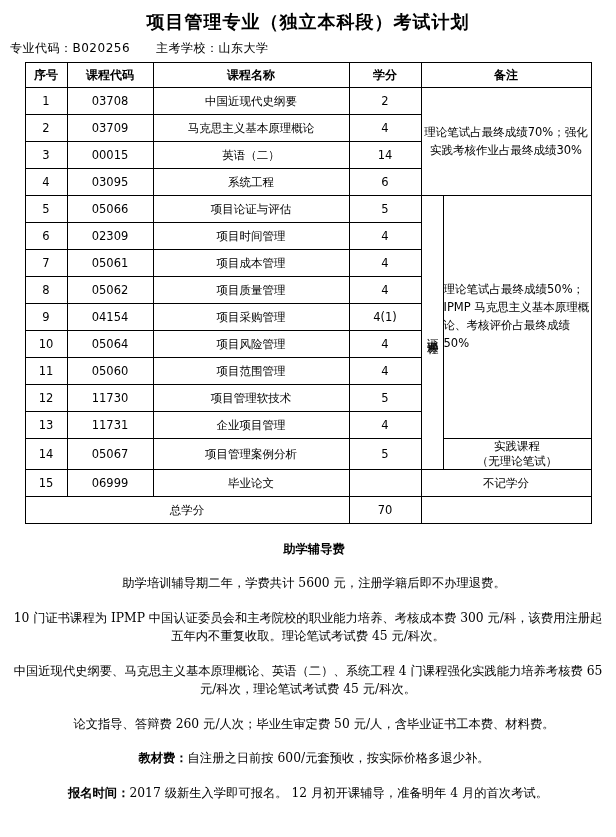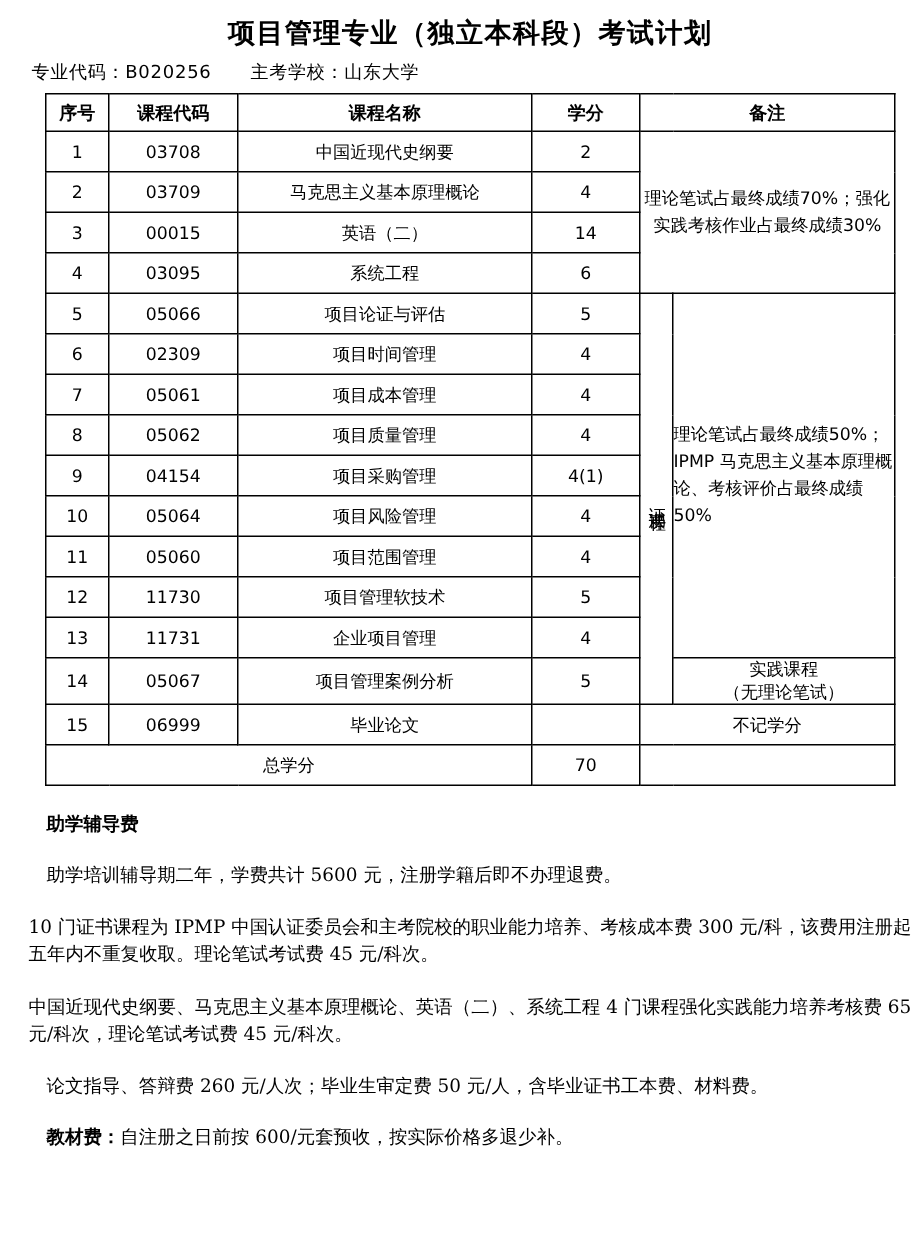--- a/index.html
+++ b/index.html
@@ -12,21 +12,21 @@
     background: #ffffff;
     font-family: "DejaVu Sans", "Liberation Sans", sans-serif;
     color: #000000;
     overflow: hidden;
   }
   .page {
     width: 616px;
     height: 837px;
     position: relative;
     box-sizing: border-box;
-    padding: 6px 8px 0 19px;
+    padding: 6px 8px 0 8px;
   }
   .doc-title {
     text-align: center;
     font-size: 18px;
     font-weight: bold;
     letter-spacing: 1px;
     margin: 4px 0 6px 0;
     font-family: "DejaVu Serif", "Liberation Serif", serif;
   }
   .meta-line {
@@ -87,20 +87,21 @@
     font-size: 12px;
   }
   .notes {
     margin: 8px 0 0 0;
     font-size: 12.3px;
     line-height: 1.5;
     font-family: "DejaVu Serif", "Liberation Serif", serif;
   }
   .notes p {
     margin: 16px 0 1px 0;
+    text-align: center;
   }
   .nb {
     font-weight: bold;
   }
   .indent2 {
     text-indent: 12px;
   }
   .foot {
     margin-top: 8px;
     font-size: 14.5px;
@@ -248,16 +249,17 @@
     </tbody>
   </table>
 
   <div class="notes">
     <p class="nb indent2">助学辅导费</p>
     <p class="indent2">助学培训辅导期二年，学费共计 5600 元，注册学籍后即不办理退费。</p>
     <p>10 门证书课程为 IPMP 中国认证委员会和主考院校的职业能力培养、考核成本费 300 元/科，该费用注册起五年内不重复收取。理论笔试考试费 45 元/科次。</p>
     <p>中国近现代史纲要、马克思主义基本原理概论、英语（二）、系统工程 4 门课程强化实践能力培养考核费 65 元/科次，理论笔试考试费 45 元/科次。</p>
     <p class="indent2">论文指导、答辩费 260 元/人次；毕业生审定费 50 元/人，含毕业证书工本费、材料费。</p>
     <p class="indent2"><span class="nb">教材费：</span><span>自注册之日前按 600/元套预收，按实际价格多退少补。</span></p>
+    <p><span class="nb">报名时间：</span><span>2017 级新生入学即可报名。 12 月初开课辅导，准备明年 4 月的首次考试。</span></p>
   </div>
 
 
 </div>
 
 </body></html>

